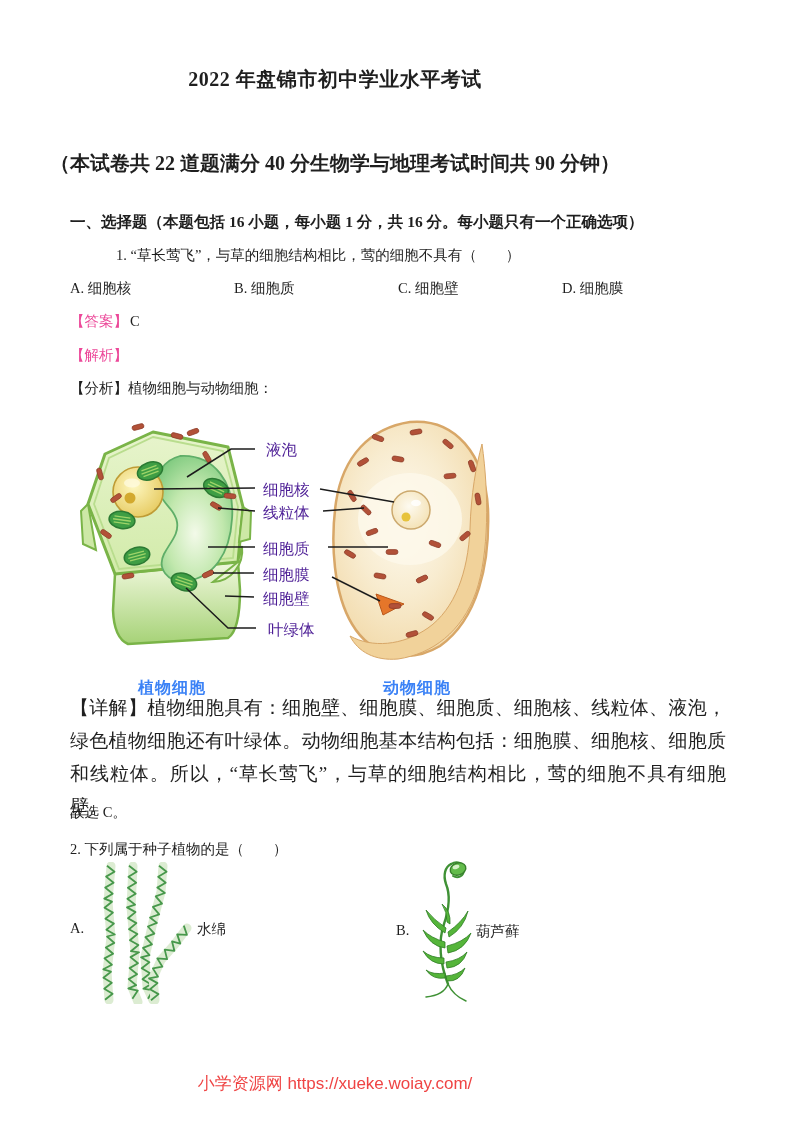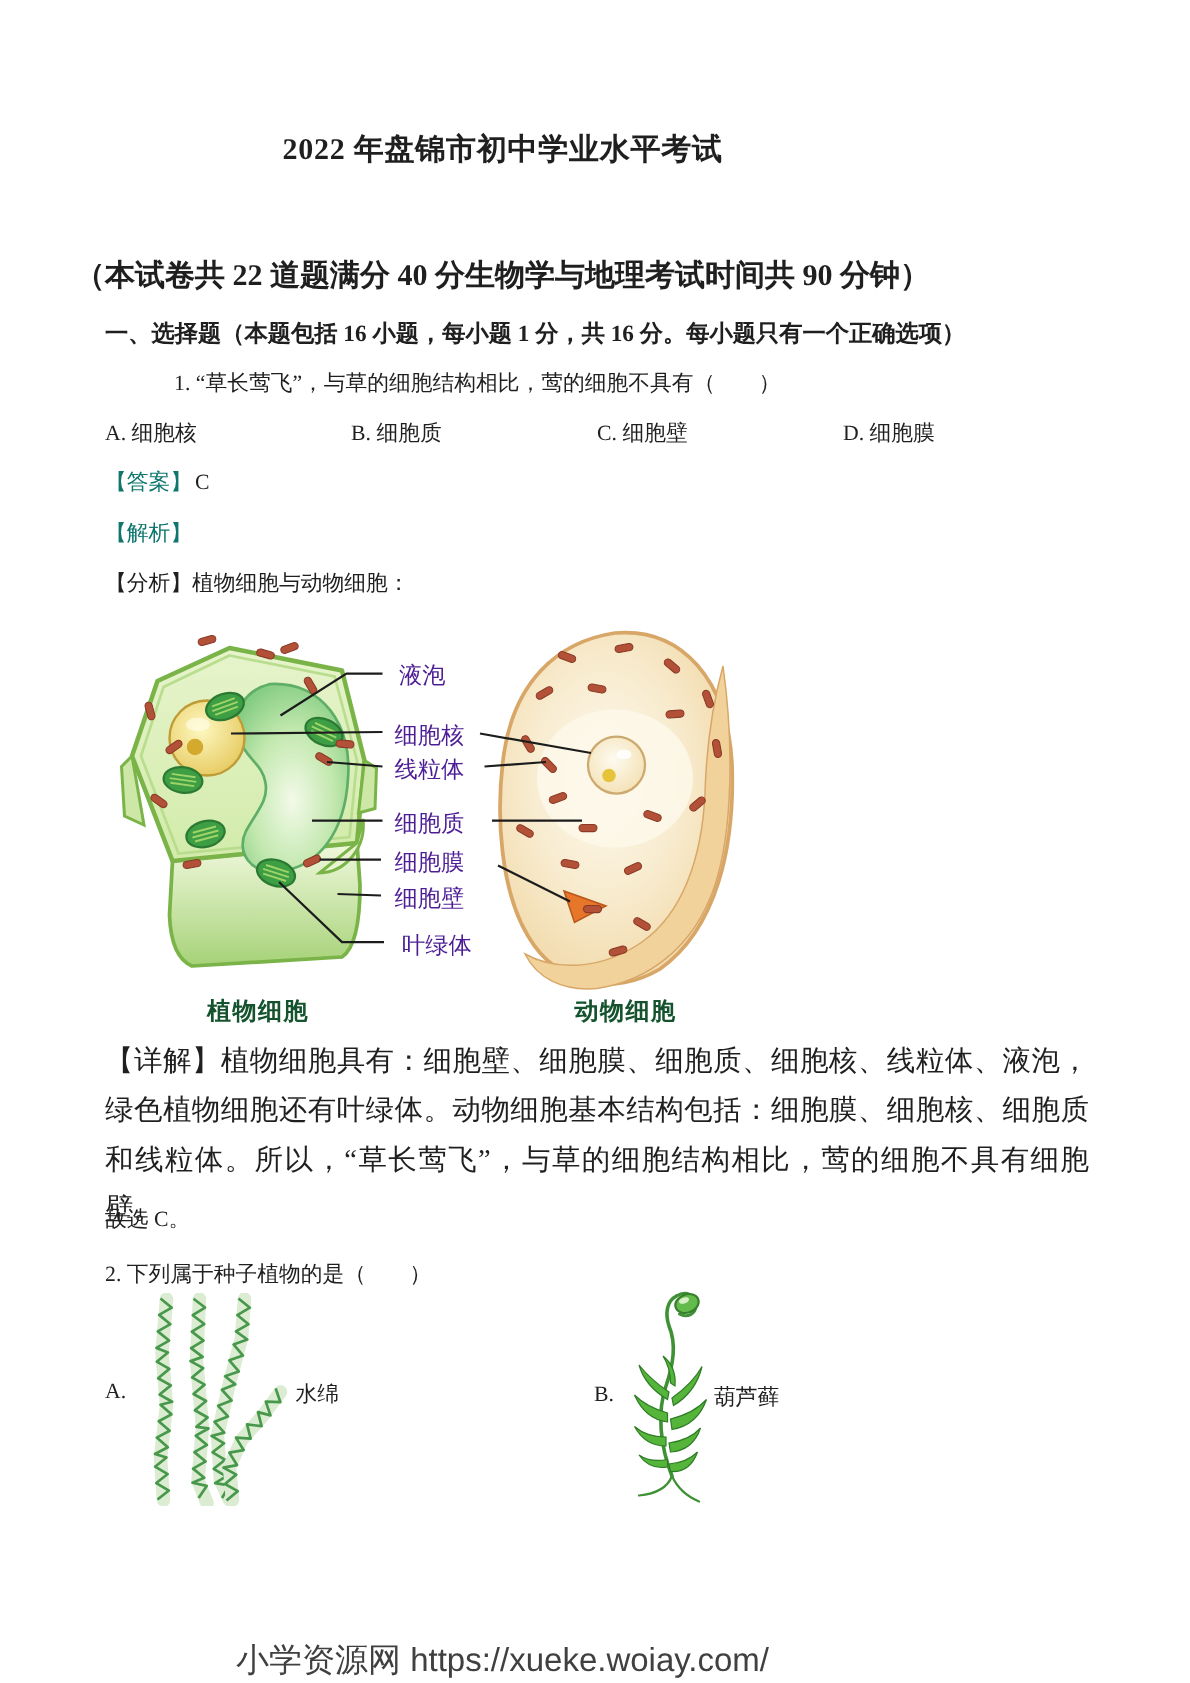--- a/index.html
+++ b/index.html
@@ -1,32 +1,32 @@
 <!DOCTYPE html>
 <html><head>
 <meta charset="utf-8">
 <style>
   html,body{margin:0;padding:0;background:#fff;}
   .page{position:relative;width:793px;height:1122px;background:#ffffff;overflow:hidden;
         font-family:"Liberation Serif","DejaVu Serif",serif;color:#1f1f1f;}
   .abs{position:absolute;white-space:nowrap;}
-  .center{left:0;width:670px;text-align:center;margin-top:20px;}
+  .center{left:0;width:670px;text-align:center;}
   .b{font-weight:700;}
   .t1{font-size:20px;letter-spacing:0.5px;}
   .t2{font-size:20px;letter-spacing:1.5px;}
   .info{font-size:20px;}
   .h15{font-size:15.5px;}
   .body-txt{font-size:14.5px;}
-  .blue{color:#0f766e;}
+  .blue{color:#ec4899;}
   .para{position:absolute;left:70px;width:656px;font-size:19px;line-height:33px;
         text-align:justify;white-space:normal;}
   .diagram{position:absolute;left:80px;top:414px;width:500px;height:272px;}
   .dlabel{position:absolute;font-size:15.5px;color:#4c1d95;white-space:nowrap;}
-  .dcap{position:absolute;font-size:16px;color:#14532d;letter-spacing:1px;white-space:nowrap;}
-  .footer{font-family:"Liberation Sans","DejaVu Sans",sans-serif;color:#404040;font-size:22px;}
+  .dcap{position:absolute;font-size:16px;color:#3b82f6;letter-spacing:1px;white-space:nowrap;margin-top:14px;}
+  .footer{font-family:"Liberation Sans","DejaVu Sans",sans-serif;color:#ef4444;font-size:17px;}
   svg{display:block;}
 </style>
 </head>
 <body>
 
 <div class="page">
 
   <div class="abs center b t1" style="top:66px;">2022 年盘锦市初中学业水平考试</div>
   <div class="abs center b info" style="top:150px;">（本试卷共 22 道题满分 40 分生物学与地理考试时间共 90 分钟）</div>
   <div class="abs b h15" style="left:70px;top:212px;">一、选择题（本题包括 16 小题，每小题 1 分，共 16 分。每小题只有一个正确选项）</div>

